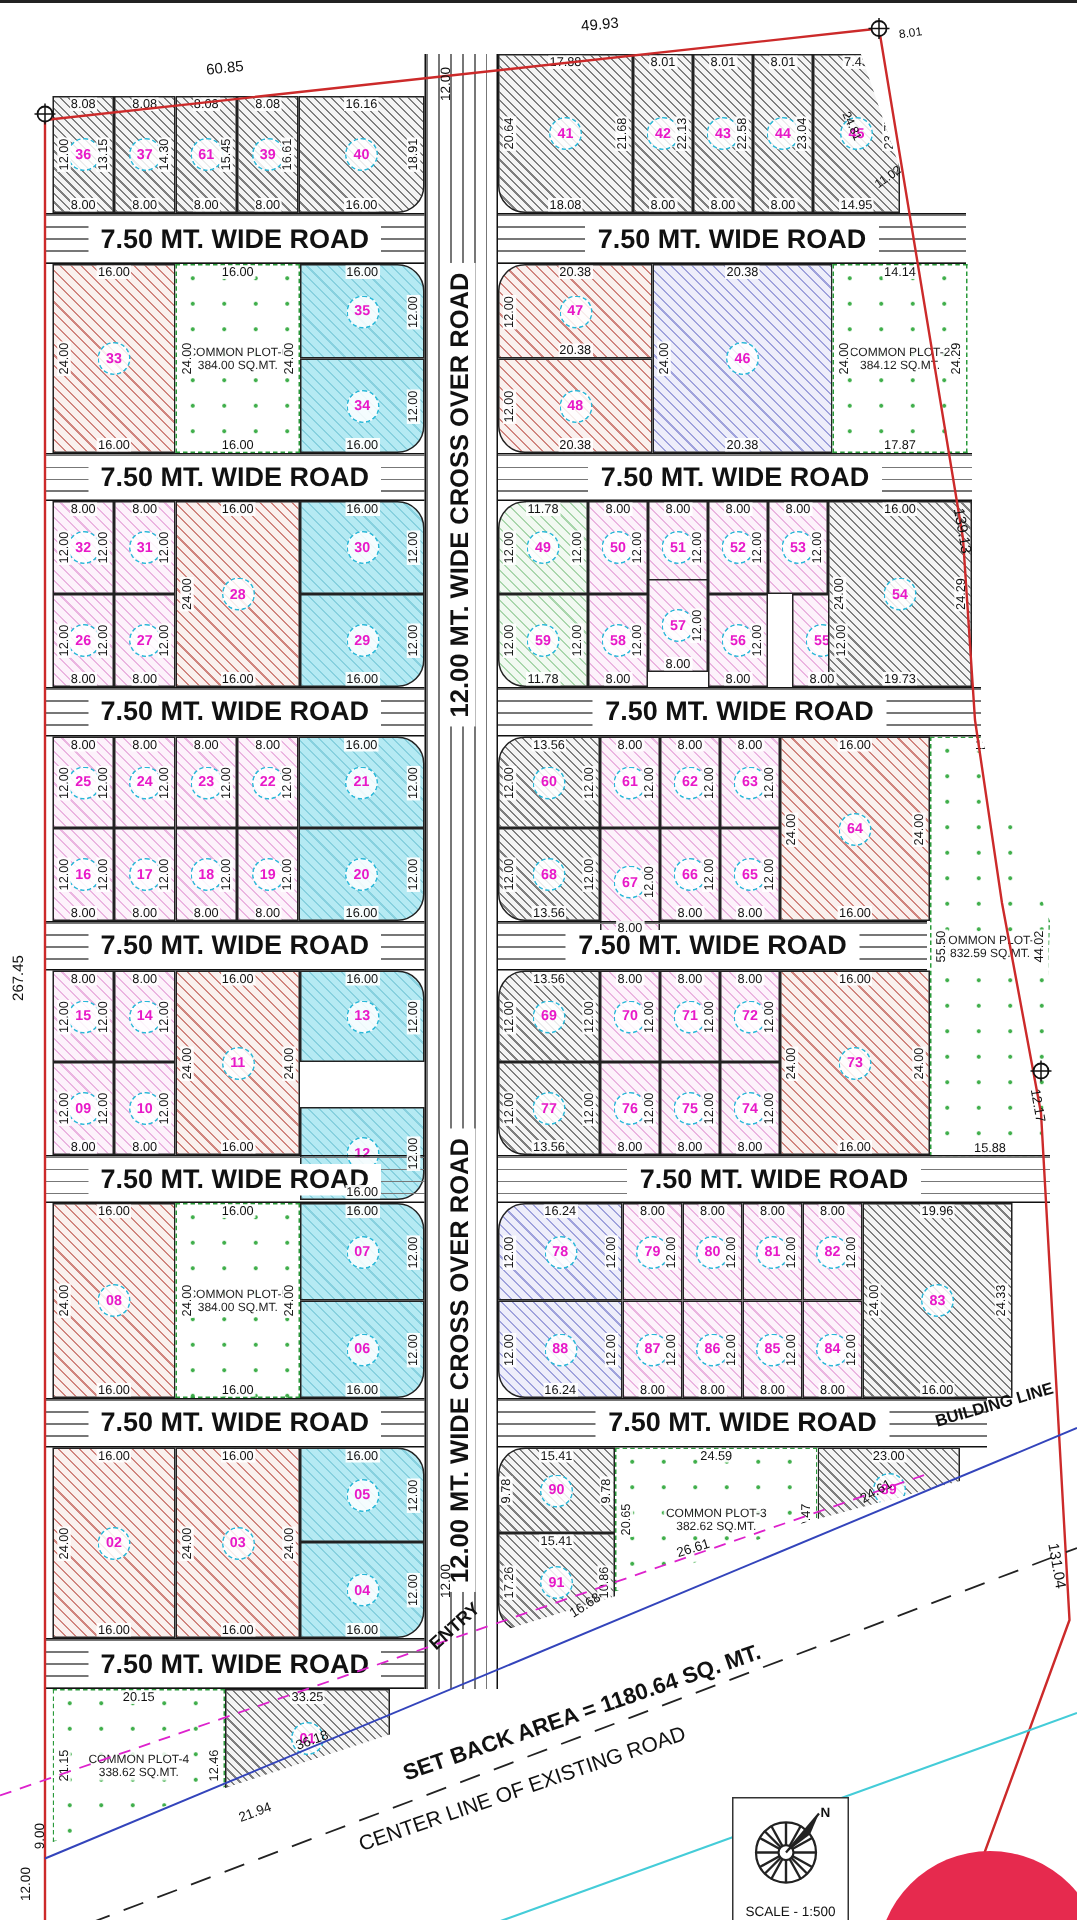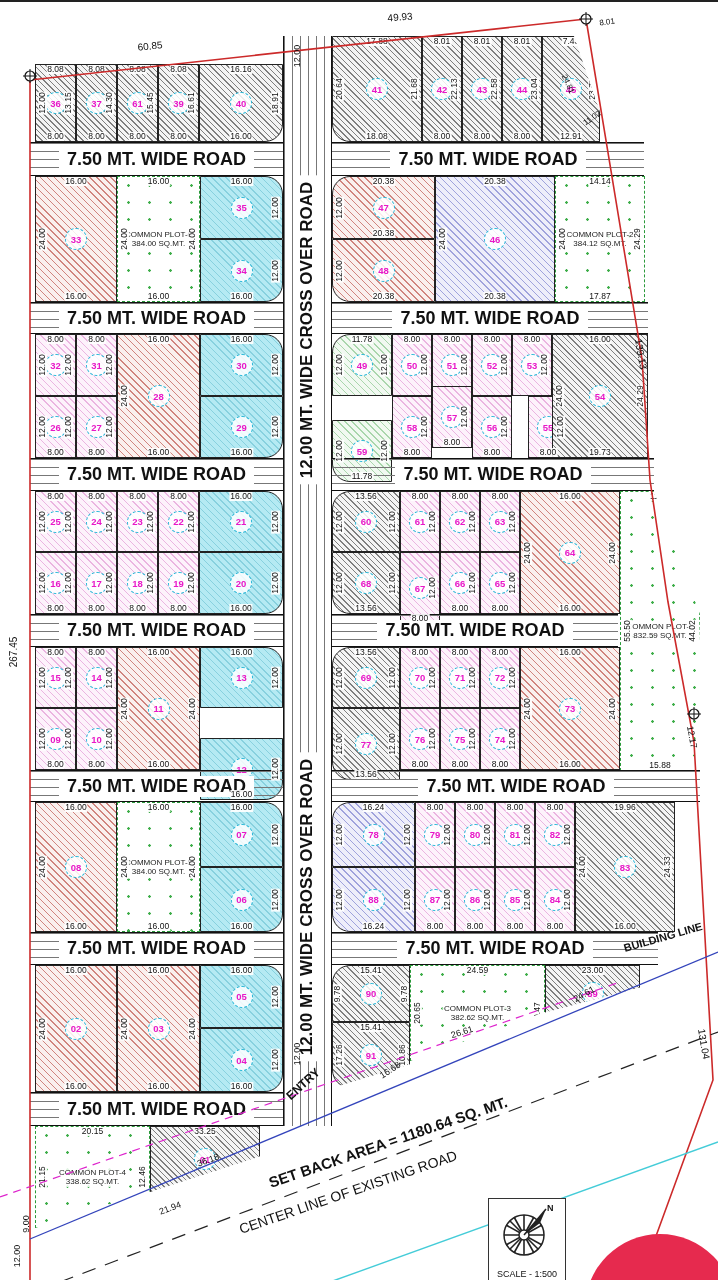--- a/index.html
+++ b/index.html
@@ -100,21 +100,21 @@
       </div>
       <div class="plot dark" style="left: 502px; top: 34px; width: 40px; height: 106px;">
         <span class="pnum">44</span>
         <span class="dim dim-t">8.01</span>
         <span class="dim dim-b">8.00</span>
         <span class="dim dim-r">23.04</span>
       </div>
       <div class="plot dark" style="left: 542px; top: 34px; width: 58px; height: 106px; clip-path: polygon(0px 0px, 55% 0px, 100% 72%, 100% 100%, 0px 100%);">
         <span class="pnum">45</span>
         <span class="dim dim-t">7.43</span>
-        <span class="dim dim-b">12.91</span>
+        <span class="dim dim-b">14.95</span>
         <span class="dim dim-r">23.77</span>
       </div>
       <div class="plot red" style="left: 35px; top: 174px; width: 82px; height: 126px;">
         <span class="pnum">33</span>
         <span class="dim dim-t">16.00</span>
         <span class="dim dim-b">16.00</span>
         <span class="dim dim-l">24.00</span>
       </div>
       <div class="plot common" style="left: 117px; top: 174px; width: 83px; height: 126px;">
         <div class="cplabel">
@@ -200,21 +200,21 @@
         <span class="pnum">29</span>
         <span class="dim dim-b">16.00</span>
         <span class="dim dim-r">12.00</span>
       </div>
       <div class="plot greenh" style="left: 332px; top: 332px; width: 60px; height: 62px; border-top-left-radius: 18px;">
         <span class="pnum">49</span>
         <span class="dim dim-t">11.78</span>
         <span class="dim dim-l">12.00</span>
         <span class="dim dim-r">12.00</span>
       </div>
-      <div class="plot greenh" style="left: 332px; top: 394px; width: 60px; height: 62px; border-bottom-left-radius: 18px; margin-top: 24px;">
+      <div class="plot greenh" style="left: 332px; top: 394px; width: 60px; height: 62px; border-bottom-left-radius: 18px;">
         <span class="pnum">59</span>
         <span class="dim dim-b">11.78</span>
         <span class="dim dim-l">12.00</span>
         <span class="dim dim-r">12.00</span>
       </div>
       <div class="plot pink" style="left: 392px; top: 332px; width: 40px; height: 62px;">
         <span class="pnum">50</span>
         <span class="dim dim-t">8.00</span>
         <span class="dim dim-r">12.00</span>
       </div>
@@ -409,21 +409,21 @@
         <span class="pnum">12</span>
         <span class="dim dim-b">16.00</span>
         <span class="dim dim-r">12.00</span>
       </div>
       <div class="plot dark" style="left: 332px; top: 645px; width: 68px; height: 61px; border-top-left-radius: 18px;">
         <span class="pnum">69</span>
         <span class="dim dim-t">13.56</span>
         <span class="dim dim-l">12.00</span>
         <span class="dim dim-r">12.00</span>
       </div>
-      <div class="plot dark" style="left: 332px; top: 706px; width: 68px; height: 72px; border-bottom-left-radius: 18px;">
+      <div class="plot dark" style="left: 332px; top: 706px; width: 68px; height: 62px; border-bottom-left-radius: 18px;">
         <span class="pnum">77</span>
         <span class="dim dim-b">13.56</span>
         <span class="dim dim-l">12.00</span>
         <span class="dim dim-r">12.00</span>
       </div>
       <div class="plot pink" style="left: 400px; top: 645px; width: 40px; height: 61px;">
         <span class="pnum">70</span>
         <span class="dim dim-t">8.00</span>
         <span class="dim dim-r">12.00</span>
       </div>

